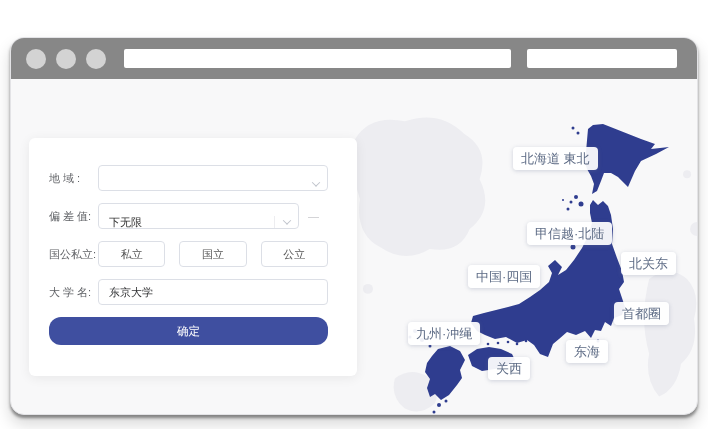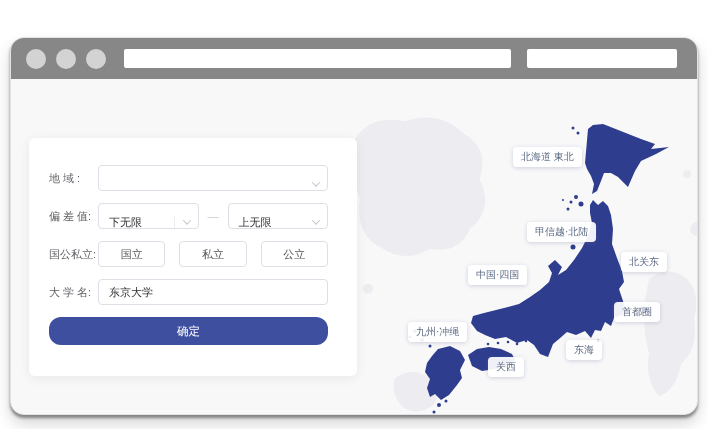--- a/index.html
+++ b/index.html
@@ -15,21 +15,21 @@
   .dot { width:20px; height:20px; border-radius:50%; background:#d3d3d3; margin-right:10px; flex:none; }
   .bar-url { margin-left:8px; width:387px; height:19px; background:#ffffff; border-radius:2px; flex:none; }
   .bar-2nd { margin-left:16px; width:150px; height:19px; background:#ffffff; border-radius:2px; flex:none; }
 
   .content { position:relative; width:100%; height:336px; }
   .bgmap { position:absolute; left:0; top:0; width:100%; height:100%; }
 
   
   .japan { position:absolute; left:375px; top:10px; width:320px; height:335px; }
   .pill { position:absolute; background:rgba(255,255,255,.93); border-radius:4px;
-          padding:5px 8px; font-size:10px; line-height:1; color:#5d6b85;
+          padding:5px 8px; font-size:13px; line-height:1; color:#5d6b85;
           box-shadow:0 1px 4px rgba(110,120,150,.3); white-space:nowrap; cursor:pointer; }
 
   
   .card { position:absolute; left:18px; top:59px; width:328px; height:238px;
           background:#ffffff; border-radius:6px; box-shadow:0 2px 12px rgba(0,0,0,.07);
           padding:27px 29px 0 20px; }
   .row { display:flex; align-items:center; margin-bottom:12px; height:26px; }
   .flabel { width:49px; flex:none; font-size:11px; color:#606266; white-space:pre; }
   .field { flex:1; height:26px; border:1px solid #dcdfe6; border-radius:4px; background:#fff;
            display:flex; align-items:center; font-size:11px; color:#333; padding:12px 8px 0 10px; }
@@ -137,32 +137,26 @@
 
         <div class="row">
           <span class="flabel">偏 差 值:</span>
           <div class="field select">
             <span>下无限</span>
             <span class="chevbox divided">
                 <span class="chev"></span>
               </span>
           </div>
           <span class="dash">—</span>
-          <div class="field select">
-            <span>上无限</span>
-            <span class="chevbox">
-                <span class="chev"></span>
-              </span>
-          </div>
         </div>
 
         <div class="row">
           <span class="flabel">国公私立:</span>
+          <button class="typebtn">私立</button>
           <button class="typebtn">国立</button>
-          <button class="typebtn">私立</button>
           <button class="typebtn">公立</button>
         </div>
 
         <div class="row">
           <span class="flabel">大 学 名:</span>
           <input class="txtinput" type="text" value="东京大学" style="">
         </div>
 
         <button class="submit">确定</button>
       </div>

